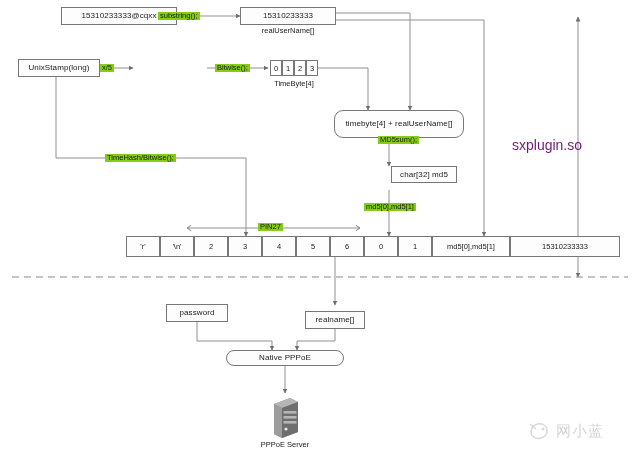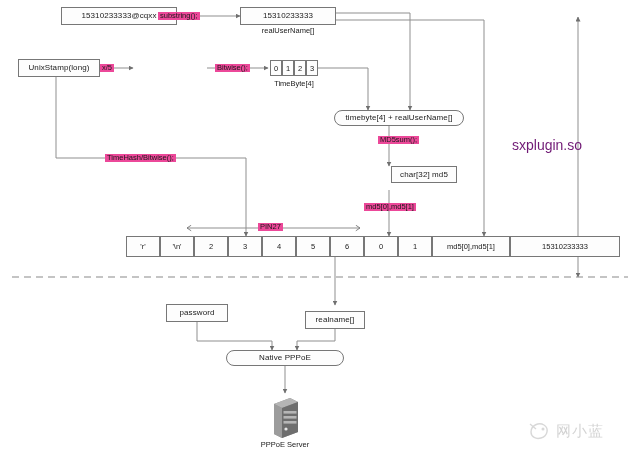--- a/index.html
+++ b/index.html
@@ -52,21 +52,21 @@
     justify-content: center;
     font-size: 7.5px;
     color: #1a1a1a;
     white-space: nowrap;
   }
   .edge-label {
     position: absolute;
     font-size: 7.5px;
     color: #1a1a1a;
     white-space: nowrap;
-    background: #ec4899;
+    background: #84cc16;
     padding: 0 2px;
     line-height: 1;
   }
   .caption {
     position: absolute;
     font-size: 7.5px;
     color: #1a1a1a;
     white-space: nowrap;
     text-align: center;
     line-height: 1;
@@ -161,21 +161,21 @@
 
   <div class="node" style="left:18px; top:59px; width:82px; height:18px;">UnixStamp(long)</div>
 
 
   <div class="cell" style="left:270px; top:60px; width:12px; height:16px;">0</div>
   <div class="cell" style="left:282px; top:60px; width:12px; height:16px;">1</div>
   <div class="cell" style="left:294px; top:60px; width:12px; height:16px;">2</div>
   <div class="cell" style="left:306px; top:60px; width:12px; height:16px;">3</div>
   <div class="caption" style="left:256px; top:80px; width:76px;">TimeByte[4]</div>
 
-  <div class="node oval" style="left:334px; top:110px; width:130px; height:16px;">timebyte[4] + realUserName[]</div>
+  <div class="node oval" style="left:334px; top:110px; width:130px; height:28px;">timebyte[4] + realUserName[]</div>
 
   <div class="node" style="left:357px; top:166px; width:66px; height:17px;margin-left:34px;">char[32] md5</div>
 
   <div class="cell" style="left:126px; top:236px; width:34px; height:21px;">'r'</div>
   <div class="cell" style="left:160px; top:236px; width:34px; height:21px;">'\n'</div>
   <div class="cell" style="left:194px; top:236px; width:34px; height:21px;">2</div>
   <div class="cell" style="left:228px; top:236px; width:34px; height:21px;">3</div>
   <div class="cell" style="left:262px; top:236px; width:34px; height:21px;">4</div>
   <div class="cell" style="left:296px; top:236px; width:34px; height:21px;">5</div>
   <div class="cell" style="left:330px; top:236px; width:34px; height:21px;">6</div>

